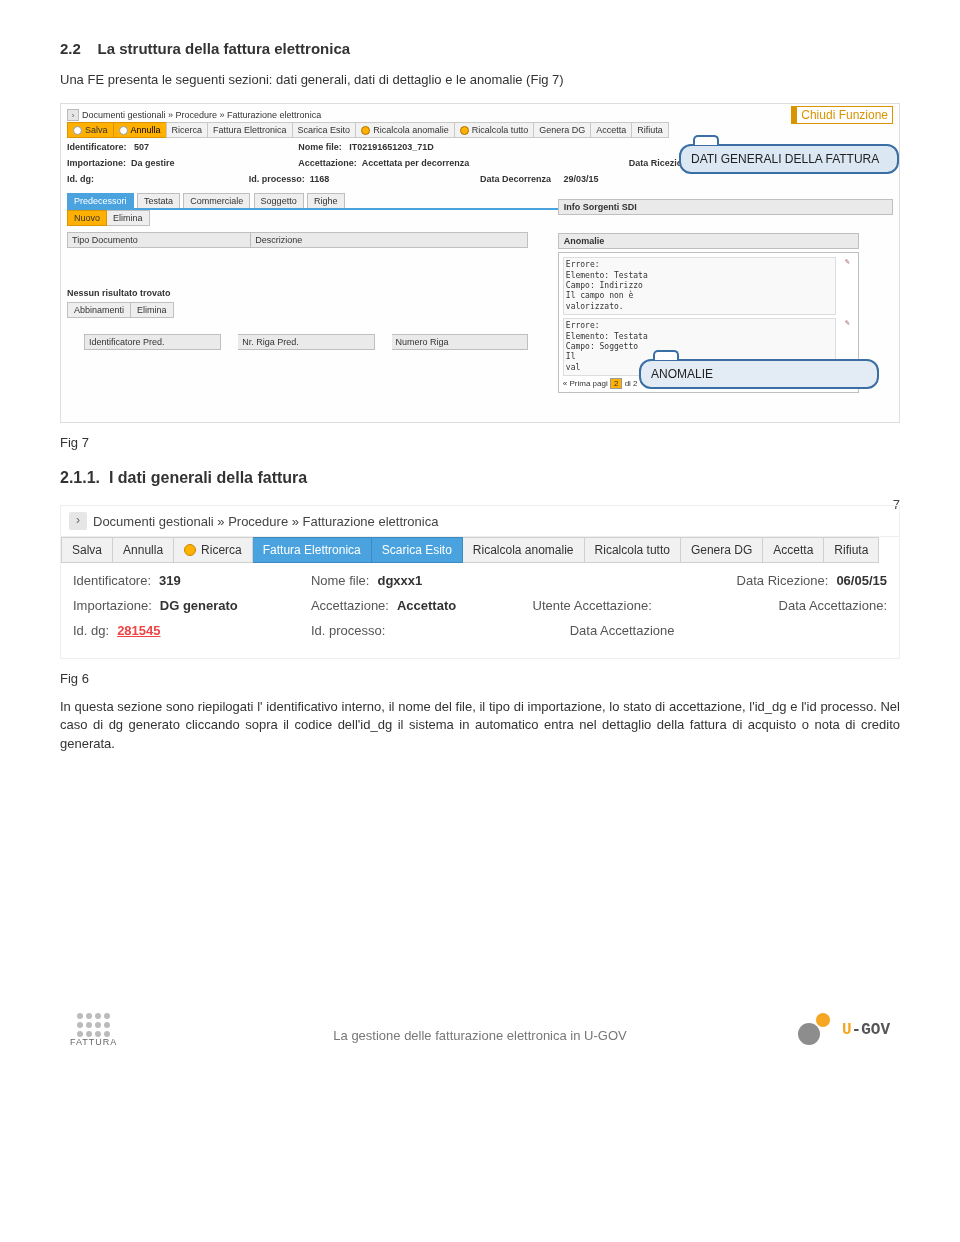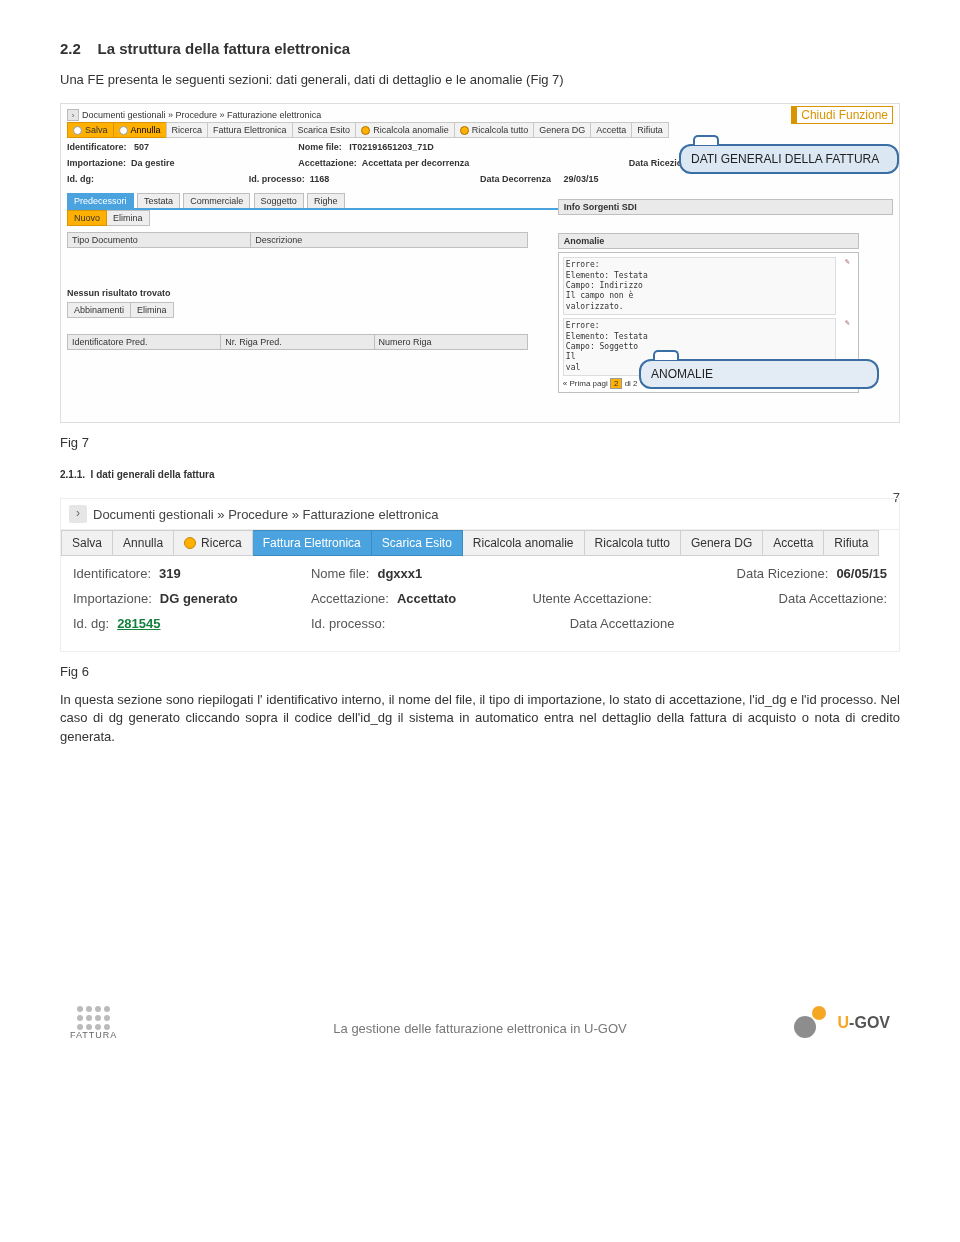--- a/index.html
+++ b/index.html
@@ -1,19 +1,19 @@
 <!DOCTYPE html>
 <html><head>
   <meta charset="utf-8">
   <style>
     * { box-sizing: border-box; margin: 0; padding: 0; }
     body { font-family: Verdana, Arial, sans-serif; font-size: 12px; color: #333; width: 960px; background: #fff; padding: 40px 60px 20px 60px; position: relative; }
     
     h2.section-title { font-size: 15px; font-weight: bold; margin-bottom: 14px; }
-    h3.subsection-title { font-size: 10px; font-weight: bold; margin: 19px 0 10px 0; }
+    h3.subsection-title { font-size: 16px; font-weight: bold; margin: 19px 0 10px 0; }
     p.body-text { font-size: 13px; line-height: 1.4; margin-bottom: 14px; text-align: justify; }
     p.fig-caption { font-size: 13px; margin: 12px 0; }
 
     
     .fig7 { position: relative; border: 1px solid #ddd; background: #fefefe; height: 320px; margin-bottom: 10px; overflow: hidden; }
     .fig7 .breadcrumb-bar { position: absolute; top:2px; left:6px; right:6px; display:flex; align-items:center; justify-content:space-between; font-size:9px; }
     .fig7 .bc-left { display:flex; align-items:center; gap:3px; }
     .fig7 .chev { display:inline-block; width:12px; height:12px; background:#e6e6e6; border:1px solid #bbb; text-align:center; font-size:8px; line-height:11px; color:#555; }
     .fig7 .close-fn { border:1px solid #d99400; background:#fff; color:#d99400; font-size:12px; padding:1px 4px; border-left:6px solid #d99400; }
     .fig7 .save-dot { width:14px; height:14px; background:#ffb000; border-radius:2px; margin-right:2px; }
@@ -45,21 +45,21 @@
     .fig7 .smallbtns .sb.orange { background:#ffb000; border-color:#d99400; }
 
     .fig7 .gridhead { display:flex; margin-top:6px; font-size:9px; }
     .fig7 .gridhead .gh { border:1px solid #bfbfbf; background:#eaeaea; padding:2px 4px; }
     .fig7 .gridhead .gh + .gh { border-left:none; }
     .fig7 .gh1 { width:40%; } .fig7 .gh2 { width:60%; }
 
     .fig7 .noresult { font-size:9px; font-weight:bold; margin-top:40px; }
 
     .fig7 .gridhead2 { display:flex; margin-top:16px; font-size:9px; }
-    .fig7 .gridhead2 .gh { border:1px solid #bfbfbf; background:#eaeaea; padding:2px 4px; flex:1; }
+    .fig7 .gridhead2 .gh { border:1px solid #bfbfbf; background:#eaeaea; padding:2px 4px; flex:1;margin-left:17px; }
     .fig7 .gridhead2 .gh + .gh { border-left:none; }
 
     .fig7 .info-sdi { border:1px solid #bfbfbf; background:#eaeaea; font-size:9px; padding:2px 5px; font-weight:bold; width:100%; }
     .fig7 .anom-head { border:1px solid #bfbfbf; background:#eaeaea; font-size:9px; padding:2px 5px; margin-top:18px; font-weight:bold; width:90%; }
     .fig7 .anom-box { border:1px solid #bfbfbf; background:#fff; padding:4px; margin-top:3px; width:90%; }
     .fig7 .err { font-family: monospace; font-size:8px; line-height:1.3; display:flex; gap:4px; }
     .fig7 .errL { border:1px solid #ddd; padding:2px; background:#f9f9f9; flex:1; white-space:pre; }
     .fig7 .errR { width:14px; color:#a66; text-align:center; }
     .fig7 .err + .err { margin-top:3px; }
     .fig7 .pagi { font-size:8px; margin-top:3px; }
@@ -84,29 +84,29 @@
     .fig8 .toolbar8 { display:flex; padding:0; font-size:12px; }
     .fig8 .tbtn8 { border:1px solid #d0d0d0; background:#f1f1f1; padding:5px 10px; border-left:none; display:flex; align-items:center; gap:5px; color:#333; }
     .fig8 .tbtn8:first-child { border-left:1px solid #d0d0d0; }
     .fig8 .tbtn8.active { background:#4aa3df; color:#fff; border-color:#3b8bc0; }
     .fig8 .cdot { width:12px; height:12px; border-radius:50%; border:1px solid #c78600; background:#ffb000; display:inline-block; }
     .fig8 .fields8 { padding:10px 12px; font-size:13px; }
     .fig8 .frow { display:flex; margin-bottom:10px; gap:10px; }
     .fig8 .cell { display:flex; gap:8px; }
     .fig8 .flbl { color:#555; }
     .fig8 .fval { font-weight:bold; }
-    .fig8 .fvalLink { font-weight:bold; color:#15803d; text-decoration:underline; }
+    .fig8 .fvalLink { font-weight:bold; color:#ef4444; text-decoration:underline; }
     .page-num { position:absolute; right:0; font-size:13px; color:#444; }
 
     
     .page-footer { position:relative; margin-top:260px; display:flex; align-items:flex-end; justify-content:space-between; padding:0 10px 10px; }
     .cineca { display:flex; flex-direction:column; align-items:center; font-size:9px; letter-spacing:1px; color:#666; }
     .cineca .dots { display:grid; grid-template-columns:repeat(4,6px); gap:3px; }
     .cineca .dots span { width:6px; height:6px; border-radius:50%; background:#bbb; }
-    .ugov-logo { display:flex; align-items:center; gap:6px; }
+    .ugov-logo { display:flex; align-items:center; gap:6px;font-family:Liberation Mono, monospace; }
     .ugov-logo .gears { position:relative; width:38px; height:34px; }
     .gear { position:absolute; border-radius:50%; }
     .gearbig { width:22px; height:22px; background:#8d8d8d; top:10px; left:0; }
     .gearsmall { width:14px; height:14px; background:#f5a623; top:0; left:18px; }
     .ugov-txt { font-size:16px; font-weight:bold; color:#555; }
     .ugov-txt .u { color:#f5a623; }
     .footer-title { font-size:13px; color:#777; position:absolute; left:50%; transform:translateX(-50%); bottom:14px; }
   </style>
 </head>
 <body>

